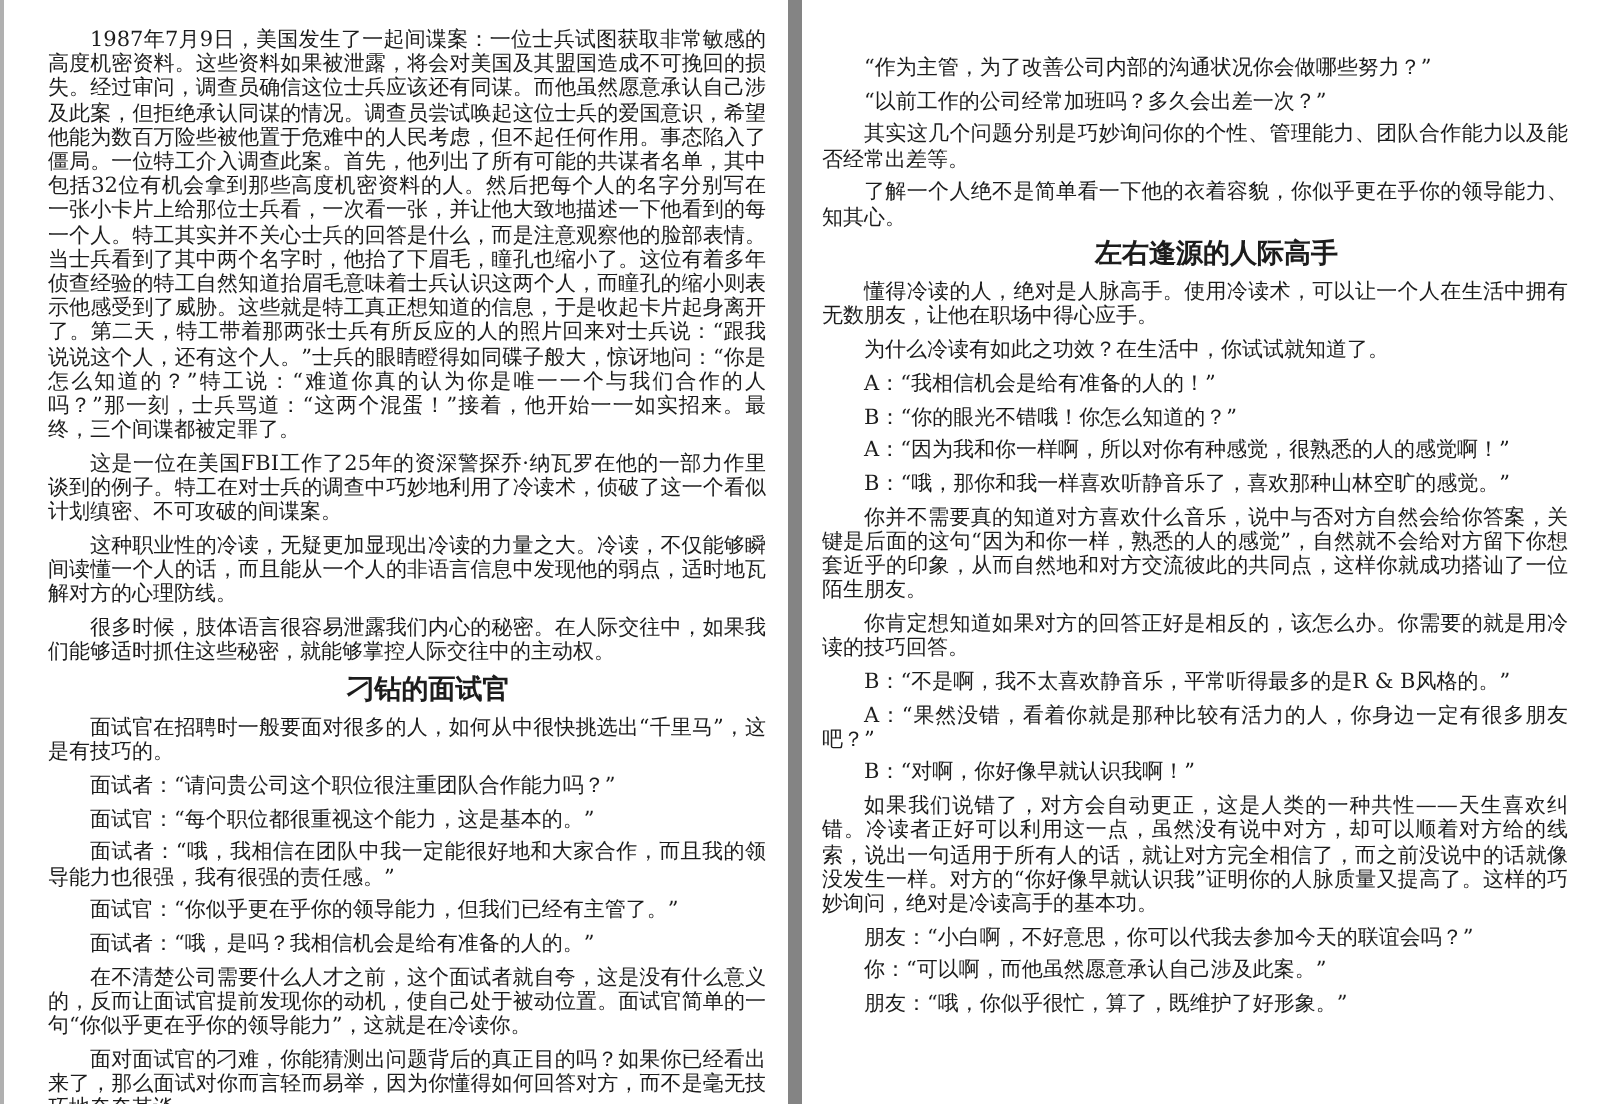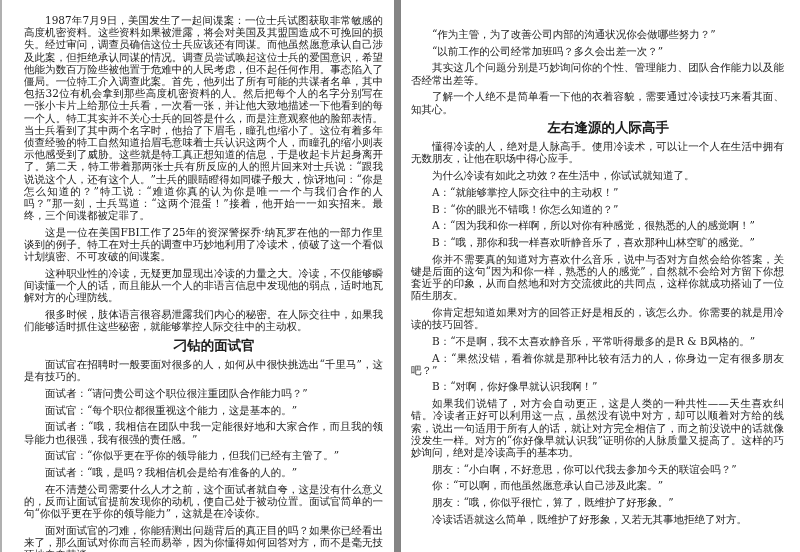--- a/index.html
+++ b/index.html
@@ -70,32 +70,31 @@
       <p class="block dialogue">面试官：“你似乎更在乎你的领导能力，但我们已经有主管了。”</p>
       <p class="block dialogue">面试者：“哦，是吗？我相信机会是给有准备的人的。”</p>
       <p class="block paragraph">在不清楚公司需要什么人才之前，这个面试者就自夸，这是没有什么意义的，反而让面试官提前发现你的动机，使自己处于被动位置。面试官简单的一句“你似乎更在乎你的领导能力”，这就是在冷读你。</p>
       <p class="block paragraph">面对面试官的刁难，你能猜测出问题背后的真正目的吗？如果你已经看出来了，那么面试对你而言轻而易举，因为你懂得如何回答对方，而不是毫无技巧地夸夸其谈。</p>
     </div>
   <div class="divider"></div>
   <div class="page page-right">
       <p class="block quote">“作为主管，为了改善公司内部的沟通状况你会做哪些努力？”</p>
       <p class="block quote">“以前工作的公司经常加班吗？多久会出差一次？”</p>
       <p class="block paragraph">其实这几个问题分别是巧妙询问你的个性、管理能力、团队合作能力以及能否经常出差等。</p>
-      <p class="block paragraph">了解一个人绝不是简单看一下他的衣着容貌，需要通过冷读技巧来看其面、知其心。</p>
+      <p class="block paragraph">了解一个人绝不是简单看一下他的衣着容貌，你似乎更在乎你的领导能力、知其心。</p>
       <h2 class="block heading">左右逢源的人际高手</h2>
       <p class="block paragraph">懂得冷读的人，绝对是人脉高手。使用冷读术，可以让一个人在生活中拥有无数朋友，让他在职场中得心应手。</p>
       <p class="block paragraph">为什么冷读有如此之功效？在生活中，你试试就知道了。</p>
-      <p class="block dialogue">A：“就能够掌控人际交往中的主动权！”</p>
+      <p class="block dialogue">A：“我相信机会是给有准备的人的！”</p>
       <p class="block dialogue">B：“你的眼光不错哦！你怎么知道的？”</p>
       <p class="block dialogue">A：“因为我和你一样啊，所以对你有种感觉，很熟悉的人的感觉啊！”</p>
       <p class="block dialogue">B：“哦，那你和我一样喜欢听静音乐了，喜欢那种山林空旷的感觉。”</p>
       <p class="block paragraph">你并不需要真的知道对方喜欢什么音乐，说中与否对方自然会给你答案，关键是后面的这句“因为和你一样，熟悉的人的感觉”，自然就不会给对方留下你想套近乎的印象，从而自然地和对方交流彼此的共同点，这样你就成功搭讪了一位陌生朋友。</p>
       <p class="block paragraph">你肯定想知道如果对方的回答正好是相反的，该怎么办。你需要的就是用冷读的技巧回答。</p>
       <p class="block dialogue">B：“不是啊，我不太喜欢静音乐，平常听得最多的是R &amp; B风格的。”</p>
       <p class="block dialogue">A：“果然没错，看着你就是那种比较有活力的人，你身边一定有很多朋友吧？”</p>
       <p class="block dialogue">B：“对啊，你好像早就认识我啊！”</p>
       <p class="block paragraph">如果我们说错了，对方会自动更正，这是人类的一种共性——天生喜欢纠错。冷读者正好可以利用这一点，虽然没有说中对方，却可以顺着对方给的线索，说出一句适用于所有人的话，就让对方完全相信了，而之前没说中的话就像没发生一样。对方的“你好像早就认识我”证明你的人脉质量又提高了。这样的巧妙询问，绝对是冷读高手的基本功。</p>
       <p class="block dialogue">朋友：“小白啊，不好意思，你可以代我去参加今天的联谊会吗？”</p>
       <p class="block dialogue">你：“可以啊，而他虽然愿意承认自己涉及此案。”</p>
       <p class="block dialogue">朋友：“哦，你似乎很忙，算了，既维护了好形象。”</p>
-      <p class="block paragraph">冷读话语就这么简单，既维护了好形象，又若无其事地拒绝了对方。</p>
     </div>
 </div>
 
 </body></html>

